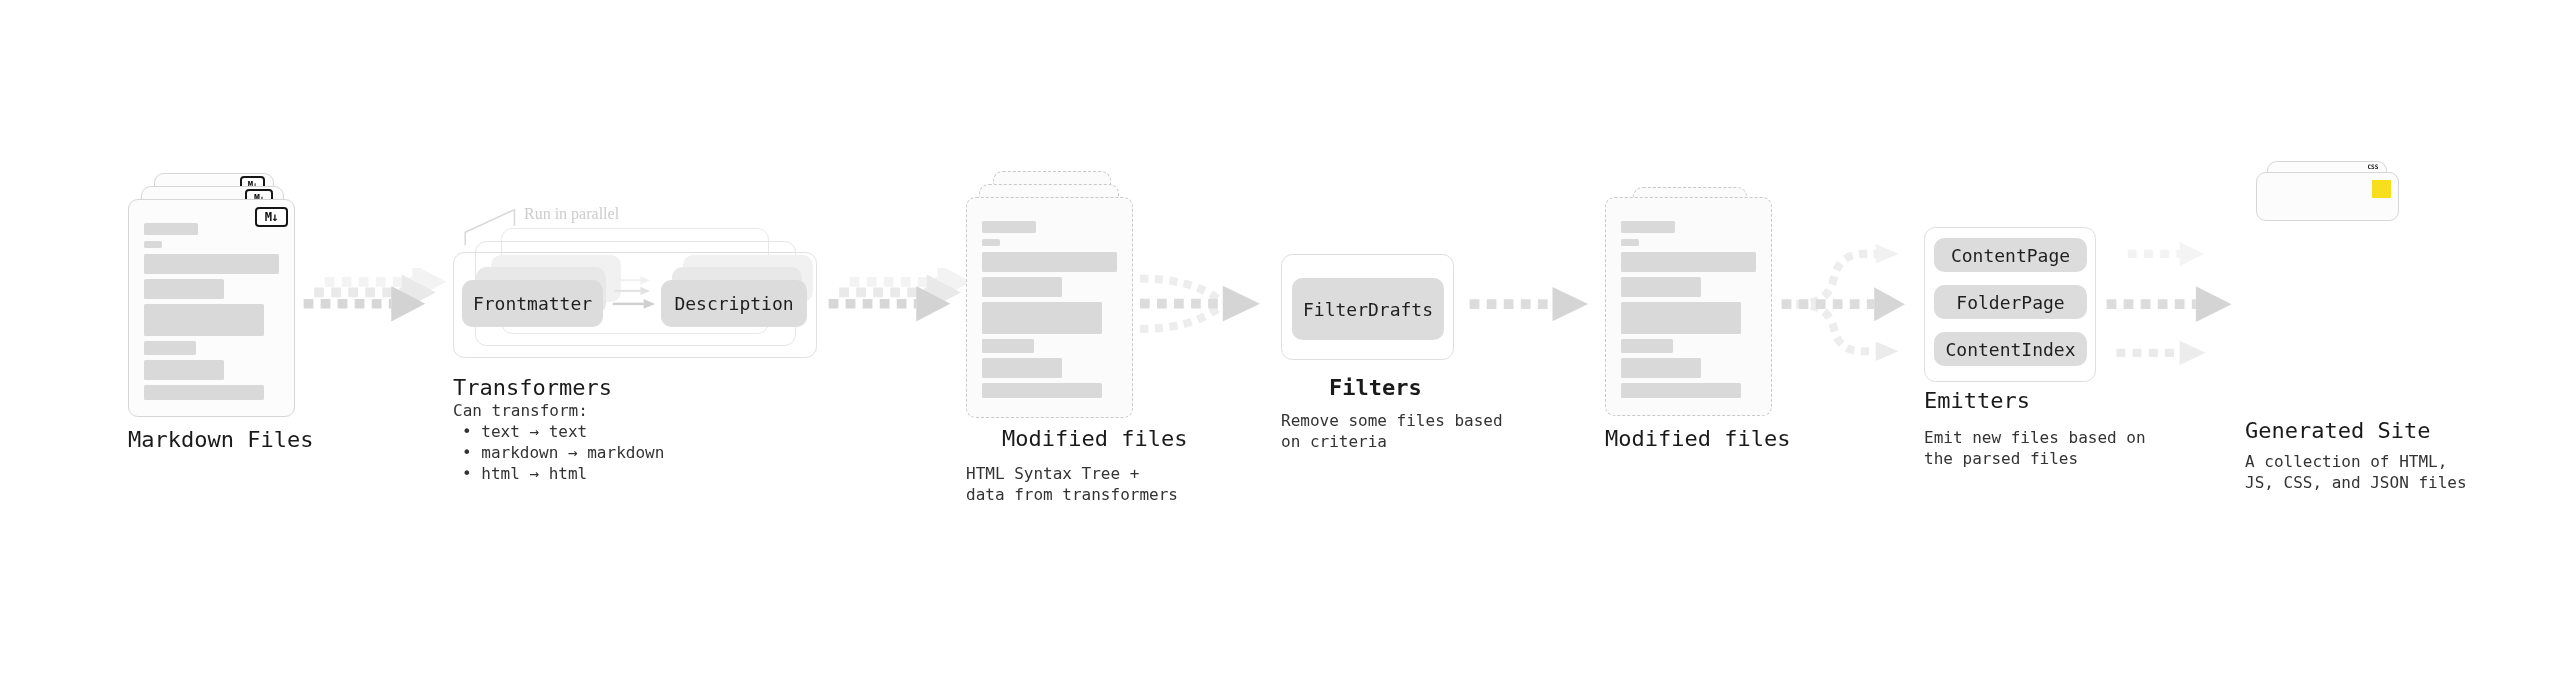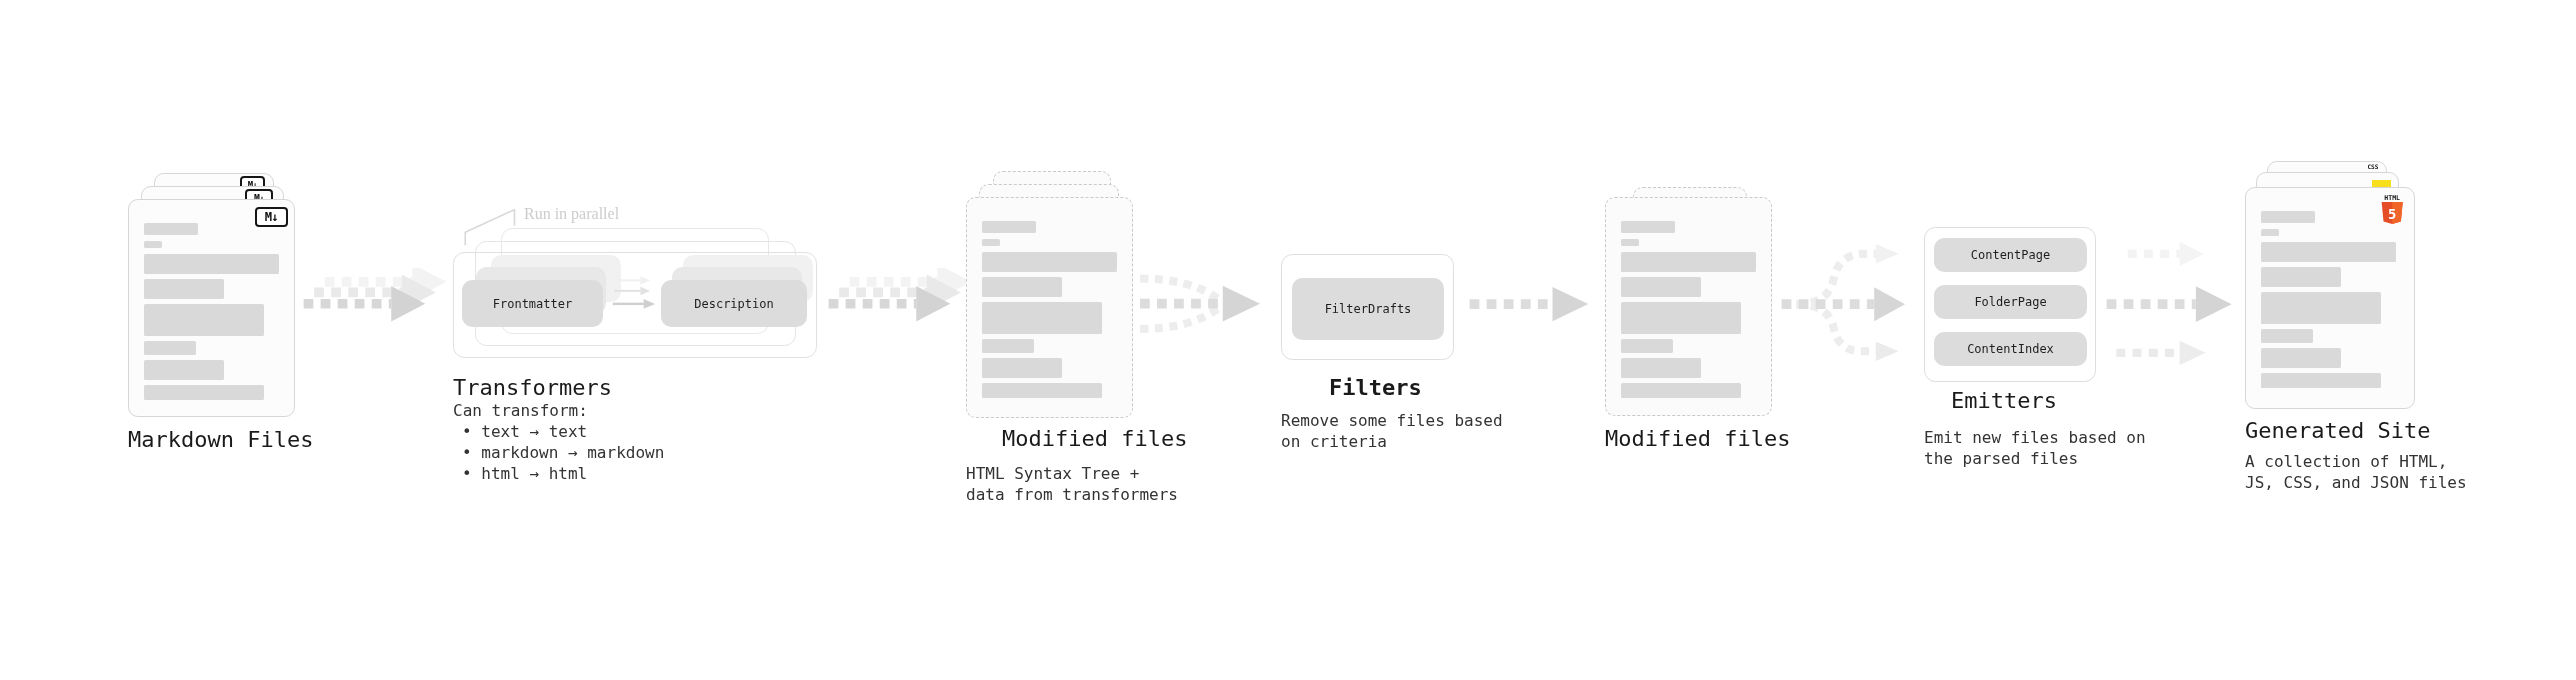--- a/index.html
+++ b/index.html
@@ -19,21 +19,21 @@
   .md-badge { position:absolute; background:#ffffff; border:2.4px solid #161616; border-radius:4.1px;
     display:flex; align-items:center; justify-content:center; font-weight:bold; color:#111;
     letter-spacing:-0.8px; box-sizing:border-box; }
 
   
   .frame { position:absolute; border:1.6px solid #e3e3e3; border-radius:11.4px; box-sizing:border-box; background:transparent; }
   .frame-solid { position:absolute; border:1.6px solid #dedede; border-radius:11.4px; box-sizing:border-box; background:#ffffff; }
 
   
   .pill { position:absolute; background:#dcdcdc; border-radius:10.6px; display:flex; align-items:center;
-    justify-content:center; font-size:12px; color:#1f1f1f; white-space:nowrap; box-sizing:border-box; }
+    justify-content:center; font-size:18px; color:#1f1f1f; white-space:nowrap; box-sizing:border-box; }
   .pill-ghost1 { position:absolute; background:#e8e8e8; border-radius:10.6px; }
   .pill-ghost2 { position:absolute; background:#f1f1f1; border-radius:10.6px; }
 
   
   .node-label { position:absolute; font-size:22px; color:#1a1a1a; white-space:nowrap; }
   .node-desc { position:absolute; font-size:16px; line-height:21px; color:#333333; white-space:nowrap; }
   .node-desc span { display:block; }
   .indent { padding-left:9px; }
   .note-text { position:absolute; font-size:16px; color:#cccccc; white-space:nowrap;font-family:Liberation Serif, serif; }
 
@@ -196,21 +196,21 @@
     <path d="M20,84 Q60,84 66,113 Q72,142 100,142 L118,142" fill="none" stroke="#ededed" stroke-width="10" stroke-dasharray="10 8"></path>
     <polygon points="118,130 118,154 146,142" fill="#ebebeb"></polygon>
     <line x1="2" y1="84" x2="116" y2="84" stroke="#dcdcdc" stroke-width="12" stroke-dasharray="12 9"></line>
     <polygon points="116,63 116,105 154,84" fill="#d6d6d6"></polygon>
   </svg>
 
   <div class="frame-solid" style="left:1924px; top:227px; width:172px; height:155px;"></div>
   <div class="pill" style="left:1934px; top:238px; width:153px; height:34px;">ContentPage</div>
   <div class="pill" style="left:1934px; top:285px; width:153px; height:34px;">FolderPage</div>
   <div class="pill" style="left:1934px; top:332px; width:153px; height:34px;">ContentIndex</div>
-  <div class="node-label" style="left:1924px; top:388px;margin-left:27px;">Emitters</div>
+  <div class="node-label" style="left:1924px; top:388px;">Emitters</div>
   <div class="node-desc" style="left:1924px; top:427px;">
     <span>Emit new files based on</span>
     <span>the parsed files</span>
   </div>
 
   <svg class="abs" style="left:2105px; top:236px;" width="142" height="138" viewBox="0 0 175 170">
     <line x1="28" y1="22" x2="92" y2="22" stroke="#f3f3f3" stroke-width="10" stroke-dasharray="11 9"></line>
     <polygon points="92,7 92,37 122,22" fill="#f4f4f4"></polygon>
     <line x1="2" y1="84" x2="112" y2="84" stroke="#dcdcdc" stroke-width="12" stroke-dasharray="12 9"></line>
     <polygon points="112,62 112,106 156,84" fill="#d4d4d4"></polygon>
@@ -220,38 +220,20 @@
 
   <div class="doc" style="left:2267px; top:161px; width:120px; height:49px;">
     <div class="css-badge" style="right:4.9px; top:2.4px; width:16.3px;">
       <span>CSS</span>
       <div class="css-bar" style="background: rgb(41, 101, 241);"></div>
     </div>
   </div>
   <div class="doc" style="left:2256px; top:172px; width:143px; height:49px;">
     <div class="js-badge" style="right: 7.3px; top: 6.5px; width: 18.7px; height: 18px; background: rgb(247, 223, 30);"></div>
   </div>
-  <div class="doc" style="left:2245px; top:187px; width:170px; height:222px;">
-    <div class="html5-wrap" style="right:9.8px; top:4.9px;">
-      <svg width="24.4" height="32.5" viewBox="0 0 28 40">
-        <text x="14" y="8" text-anchor="middle" font-size="8" font-weight="bold" fill="#111">HTML</text>
-        <polygon points="1,11 27,11 24.7,35 14,38 3.3,35" fill="#e44d26"></polygon>
-        <polygon points="14,11 27,11 24.7,35 14,38" fill="#f16529"></polygon>
-        <text x="14" y="32" text-anchor="middle" font-size="17" font-weight="bold" fill="#ffffff">5</text>
-      </svg>
-    </div>
-  <div class="skel-bar" style="left: 14.6px; top: 23px; width: 54px; height: 12.2px;"></div>
-      <div class="skel-bar" style="left: 14.6px; top: 41px; width: 18.7px; height: 6.5px;"></div>
-      <div class="skel-bar" style="left: 14.6px; top: 54px; width: 135px; height: 19.5px;"></div>
-      <div class="skel-bar" style="left: 14.6px; top: 79px; width: 80px; height: 19.5px;"></div>
-      <div class="skel-bar" style="left: 14.6px; top: 104px; width: 120px; height: 32px;"></div>
-      <div class="skel-bar" style="left: 14.6px; top: 141px; width: 52px; height: 14px;"></div>
-      <div class="skel-bar" style="left: 14.6px; top: 160px; width: 80px; height: 19.5px;"></div>
-      <div class="skel-bar" style="left: 14.6px; top: 185px; width: 120px; height: 14.6px;"></div>
-    </div>
   <div class="node-label" style="left:2245px; top:418px;">Generated Site</div>
   <div class="node-desc" style="left:2245px; top:451px;">
     <span>A collection of HTML,</span>
     <span>JS, CSS, and JSON files</span>
   </div>
 
 </div>
 
 
 </body></html>

